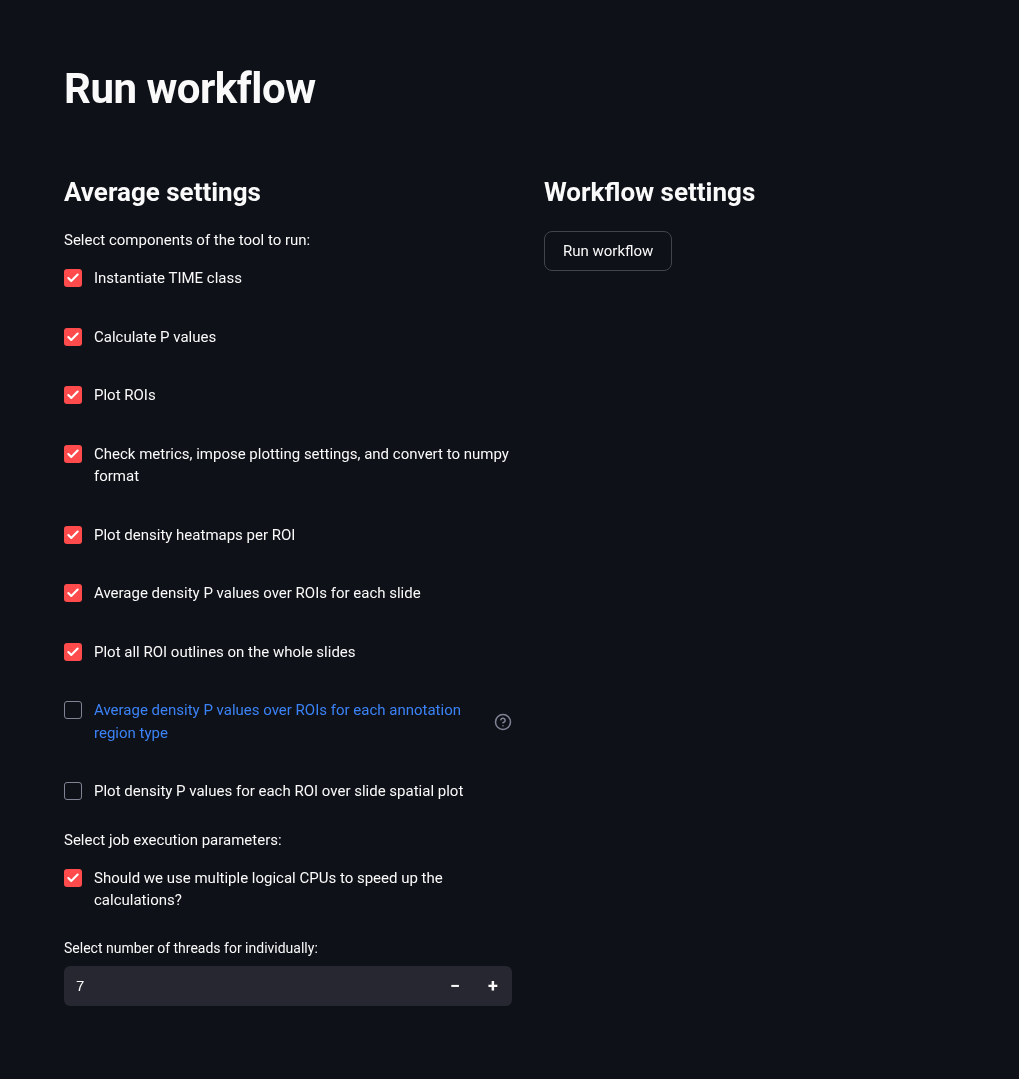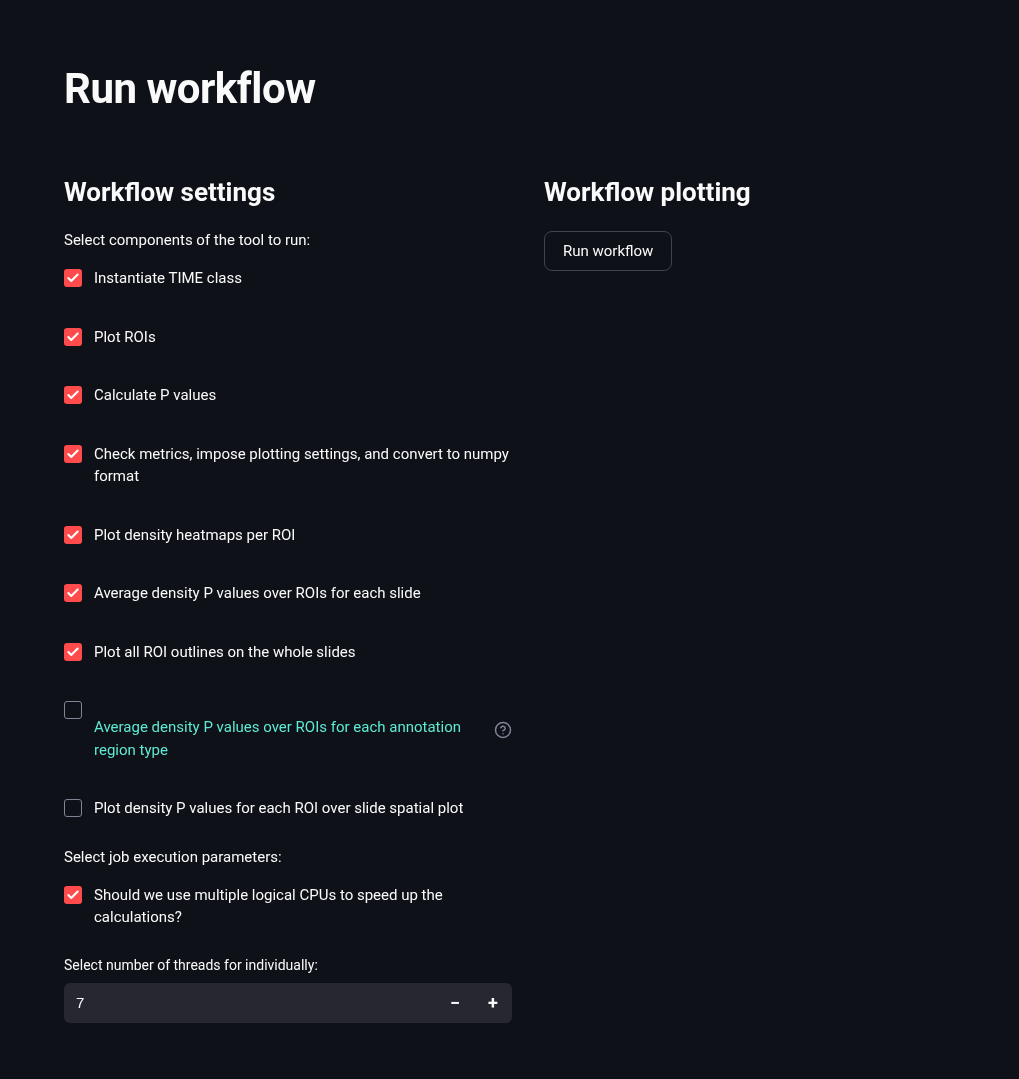--- a/index.html
+++ b/index.html
@@ -77,22 +77,21 @@
       height: 14px;
     }
     .checkbox-label {
       font-size: 15px;
       line-height: 1.5;
       color: #fafafa;
       cursor: pointer;
       flex: 1;
     }
     .checkbox-row.disabled .checkbox-label {
-      color: #5eead4;
-      margin-top: 17px;
+      color: #3b82f6;
     }
     .checkbox-row.disabled .checkbox {
       cursor: default;
     }
     .help-icon {
       flex: 0 0 18px;
       width: 18px;
       height: 18px;
       color: #808495;
       display: flex;
@@ -147,46 +146,46 @@
       font-family: inherit;
     }
   </style>
 </head>
 <body>
 
 <h1>Run workflow</h1>
 
 <div class="columns">
   <div class="col-left">
-    <h2>Workflow settings</h2>
+    <h2>Average settings</h2>
     <div class="section-label">Select components of the tool to run:</div>
     <div class="checkbox-list" id="components-list">
         <div class="checkbox-row">
           <div class="checkbox checked">
             <svg viewBox="0 0 24 24" fill="none" stroke="#ffffff" stroke-width="3.5" stroke-linecap="round" stroke-linejoin="round">
               <polyline points="20 6 9 17 4 12"></polyline>
             </svg>
           </div>
           <div class="checkbox-label">Instantiate TIME class</div>
         </div>
         <div class="checkbox-row">
           <div class="checkbox checked">
             <svg viewBox="0 0 24 24" fill="none" stroke="#ffffff" stroke-width="3.5" stroke-linecap="round" stroke-linejoin="round">
               <polyline points="20 6 9 17 4 12"></polyline>
             </svg>
           </div>
+          <div class="checkbox-label">Calculate P values</div>
+        </div>
+        <div class="checkbox-row">
+          <div class="checkbox checked">
+            <svg viewBox="0 0 24 24" fill="none" stroke="#ffffff" stroke-width="3.5" stroke-linecap="round" stroke-linejoin="round">
+              <polyline points="20 6 9 17 4 12"></polyline>
+            </svg>
+          </div>
           <div class="checkbox-label">Plot ROIs</div>
-        </div>
-        <div class="checkbox-row">
-          <div class="checkbox checked">
-            <svg viewBox="0 0 24 24" fill="none" stroke="#ffffff" stroke-width="3.5" stroke-linecap="round" stroke-linejoin="round">
-              <polyline points="20 6 9 17 4 12"></polyline>
-            </svg>
-          </div>
-          <div class="checkbox-label">Calculate P values</div>
         </div>
         <div class="checkbox-row">
           <div class="checkbox checked">
             <svg viewBox="0 0 24 24" fill="none" stroke="#ffffff" stroke-width="3.5" stroke-linecap="round" stroke-linejoin="round">
               <polyline points="20 6 9 17 4 12"></polyline>
             </svg>
           </div>
           <div class="checkbox-label">Check metrics, impose plotting settings, and convert to numpy format</div>
         </div>
         <div class="checkbox-row">
@@ -248,16 +247,16 @@
       <div class="stepper-btn">
         <span>−</span>
       </div>
       <div class="stepper-btn">
         <span>+</span>
       </div>
     </div>
   </div>
 
   <div class="col-right">
-    <h2>Workflow plotting</h2>
+    <h2>Workflow settings</h2>
     <button class="run-button">Run workflow</button>
   </div>
 </div>
 
 </body></html>

